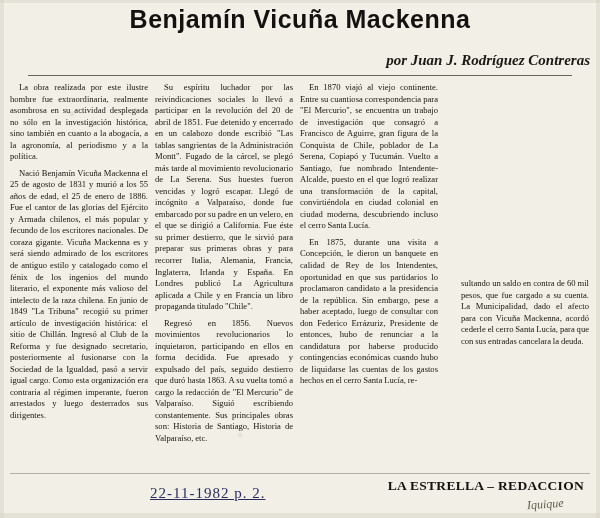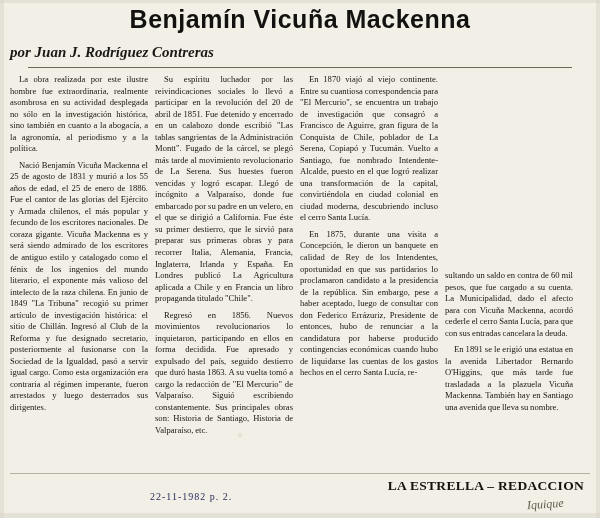--- a/index.html
+++ b/index.html
@@ -37,25 +37,25 @@
   .edge-left { top: 0; bottom: 0; left: 0; width: 4px; }
   .edge-right { top: 0; bottom: 0; right: 0; width: 4px; }
 
   .headline {
     text-align: center;
     font-family: "Liberation Sans", sans-serif;
     font-weight: bold;
     font-size: 25px;
     letter-spacing: 0.5px;
     line-height: 1.05;
-    margin: 2px 0 12px 0;
+    margin: 2px 0 20px 0;
     color: #141210;
   }
   .byline {
-    text-align: left;
+    text-align: right;
     font-family: "Liberation Serif", serif;
     font-style: italic;
     font-weight: bold;
     font-size: 15px;
     margin: 0 0 6px 0;
     color: #1b1916;
   }
   .rule {
     height: 1px;
     background: #6a665c;
@@ -67,20 +67,21 @@
     gap: 7px;
     align-items: flex-start;
   }
   .col {
     width: 138px;
     flex: 0 0 138px;
   }
   .col.narrow {
     width: 128px;
     flex: 0 0 128px;
+    margin-left: 16px;
   }
   .col p {
     margin: 0 0 5px 0;
     font-size: 8.6px;
     line-height: 1.34;
     text-align: justify;
     text-indent: 9px;
     hyphens: auto;
     word-spacing: -0.3px;
     color: #18160f;
@@ -93,23 +94,24 @@
     left: 0;
     right: 0;
     bottom: 4px;
     height: 44px;
   }
   .date-stamp {
     position: absolute;
     left: 150px;
     bottom: 12px;
     font-family: "Liberation Serif", serif;
-    font-size: 10px;
+    font-size: 15px;
     color: #2b2b5e;
     letter-spacing: 1px;
+    text-decoration: underline;
   }
   .paper-name {
     position: absolute;
     right: 16px;
     bottom: 20px;
     font-family: Liberation Serif, serif;
     font-weight: bold;
     font-size: 13.5px;
     letter-spacing: 0.3px;
     color: #14120f;
@@ -161,21 +163,20 @@
     </div>
 
     <div class="col">
       <p>En 1870 viajó al viejo continente. Entre su cuantiosa correspondencia para "El Mercurio", se encuentra un trabajo de investigación que consagró a Francisco de Aguirre, gran figura de la Conquista de Chile, poblador de La Serena, Copiapó y Tucumán. Vuelto a Santiago, fue nombrado Intendente-Alcalde, puesto en el que logró realizar una transformación de la capital, convirtiéndola en ciudad colonial en ciudad moderna, descubriendo incluso el cerro Santa Lucía.</p>
       <p>En 1875, durante una visita a Concepción, le dieron un banquete en calidad de Rey de los Intendentes, oportunidad en que sus partidarios lo proclamaron candidato a la presidencia de la república. Sin embargo, pese a haber aceptado, luego de consultar con don Federico Errázuriz, Presidente de entonces, hubo de renunciar a la candidatura por haberse producido contingencias económicas cuando hubo de liquidarse las cuentas de los gastos hechos en el cerro Santa Lucía, re-</p>
     </div>
 
     <div class="col narrow">
       <div class="spacer-block"></div>
       <p class="noindent">sultando un saldo en contra de 60 mil pesos, que fue cargado a su cuenta. La Municipalidad, dado el afecto para con Vicuña Mackenna, acordó cederle el cerro Santa Lucía, para que con sus entradas cancelara la deuda.</p>
-      <p>En 1891 se le erigió una estatua en la avenida Libertador Bernardo O'Higgins, que más tarde fue trasladada a la plazuela Vicuña Mackenna. También hay en Santiago una avenida que lleva su nombre.</p>
     </div>
 
   </div>
 
   <div class="footer-line"></div>
   <div class="footer">
     <div class="date-stamp">22-11-1982   p. 2.</div>
     <div class="paper-name">LA ESTRELLA – REDACCION</div>
     <div class="signature">Iquique</div>
   </div>

